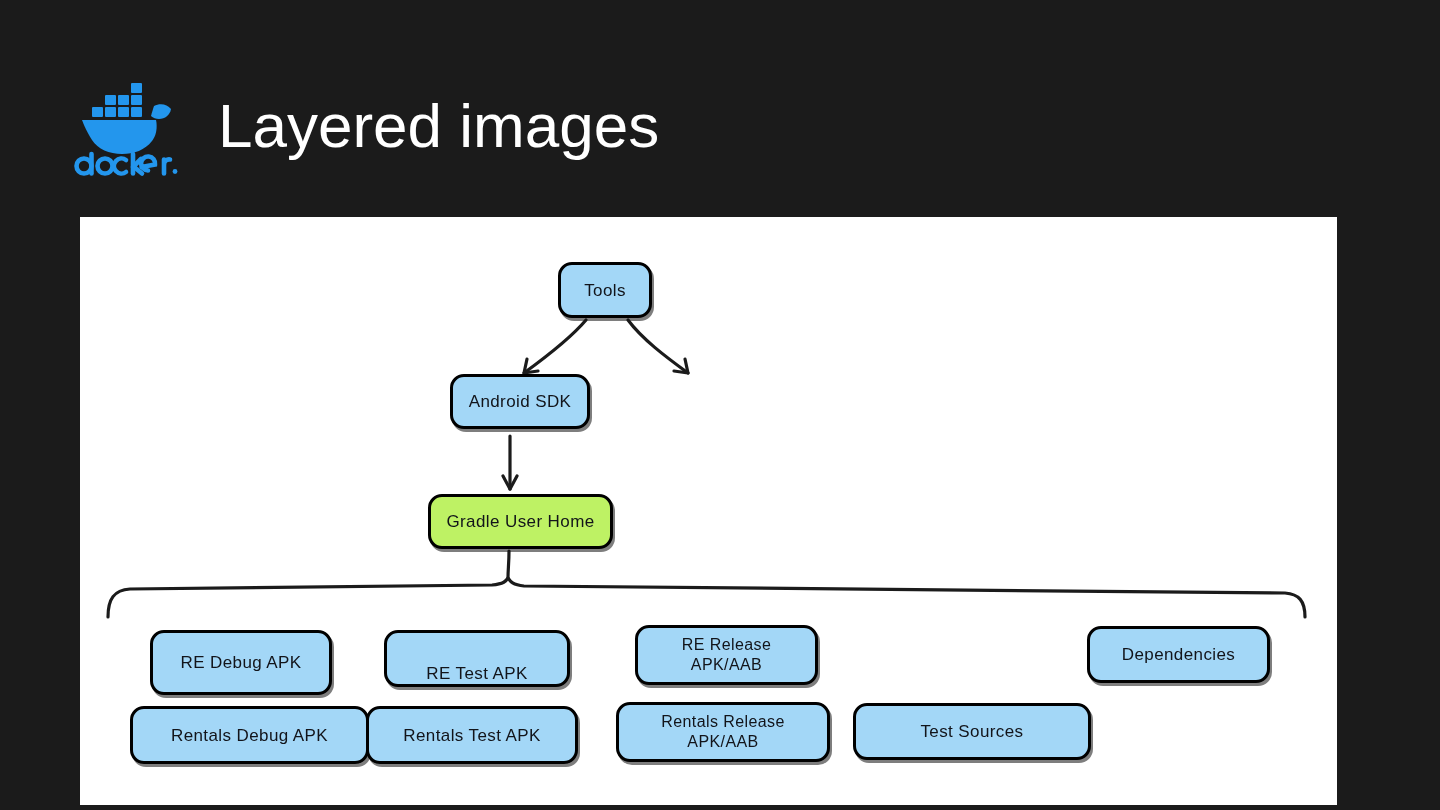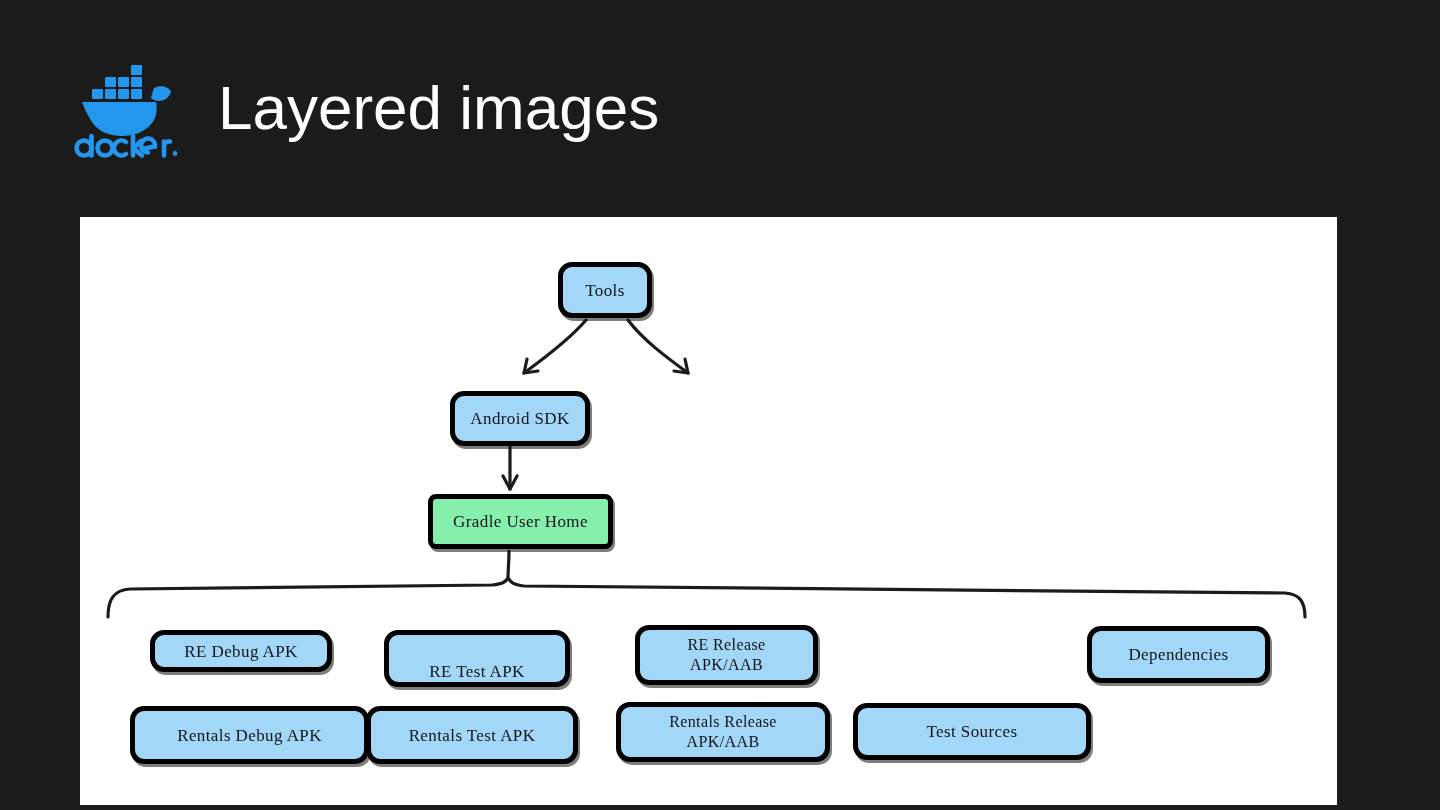--- a/index.html
+++ b/index.html
@@ -13,21 +13,21 @@
     width: 1440px;
     height: 810px;
     background: #1b1b1b;
     overflow: hidden;
     font-family: "Liberation Sans", sans-serif;
   }
 
   
   #header {
     position: absolute;
-    left: 0; top: 0;
+    left: 0; top: 18px;
     width: 1424px;
     height: 200px;
   }
   #docker-logo {
     position: absolute;
     left: 72px;
     top: 52px;
     width: 108px;
     height: 110px;
   }
@@ -64,37 +64,36 @@
   }
   #diagram svg {
     position: absolute;
     left: 0; top: 0;
   }
 
   
   .node {
     position: absolute;
     box-sizing: border-box;
-    border: 5px solid #000000;
+    border: 3px solid #000000;
     border-radius: 14px;
     background: #a3d7f7;
     display: flex;
     align-items: center;
     justify-content: center;
     text-align: center;
     color: #12141a;
-    font-family: Liberation Serif, serif;
+    font-family: Liberation Sans, sans-serif;
     font-size: 17px;
     line-height: 21px;
     letter-spacing: 0.4px;
     box-shadow: 2px 3px 0 rgba(20,20,20,0.55);
   }
   .node.plain {
-    background: #86efac;
-    border-radius: 8px;
+    background: #bef264;
   }
   .node .lbl {
     display: block;
     padding: 0 6px;
     white-space: pre-line;
   }
   .node.two-line { font-size: 16px; line-height: 20px; }
 </style>
 </head>
 <body>
@@ -161,28 +160,28 @@
                    C 424 367, 426 364, 428 361
                    C 430 364, 432 368, 444 369
                    L 1205 376
                    C 1219 377, 1225 384, 1225 400"></path>
         </g>
       </svg>
 
       <div class="node" style="left:478px; top:45px;  width:94px;  height:56px;">
           <span class="lbl">Tools</span>
         </div>
-      <div class="node" style="left:370px; top:174px; width:140px; height:55px;">
+      <div class="node" style="left:370px; top:157px; width:140px; height:55px;">
           <span class="lbl">Android SDK</span>
         </div>
       <div class="node plain" style="left:348px; top:277px; width:185px; height:55px;">
           <span class="lbl">Gradle User Home</span>
         </div>
 
-      <div class="node" style="left:70px;  top:413px; width:182px; height:42px;">
+      <div class="node" style="left:70px;  top:413px; width:182px; height:65px;">
           <span class="lbl">RE Debug APK</span>
         </div>
       <div class="node" style="left:304px; top:413px; width:186px; height:57px;align-items:flex-end;">
           <span class="lbl">RE Test APK</span>
         </div>
       <div class="node two-line" style="left:555px; top:408px; width:183px; height:60px;">
           <span class="lbl">RE Release
 APK/AAB</span>
         </div>
       <div class="node" style="left:1007px;top:409px; width:183px; height:57px;">

